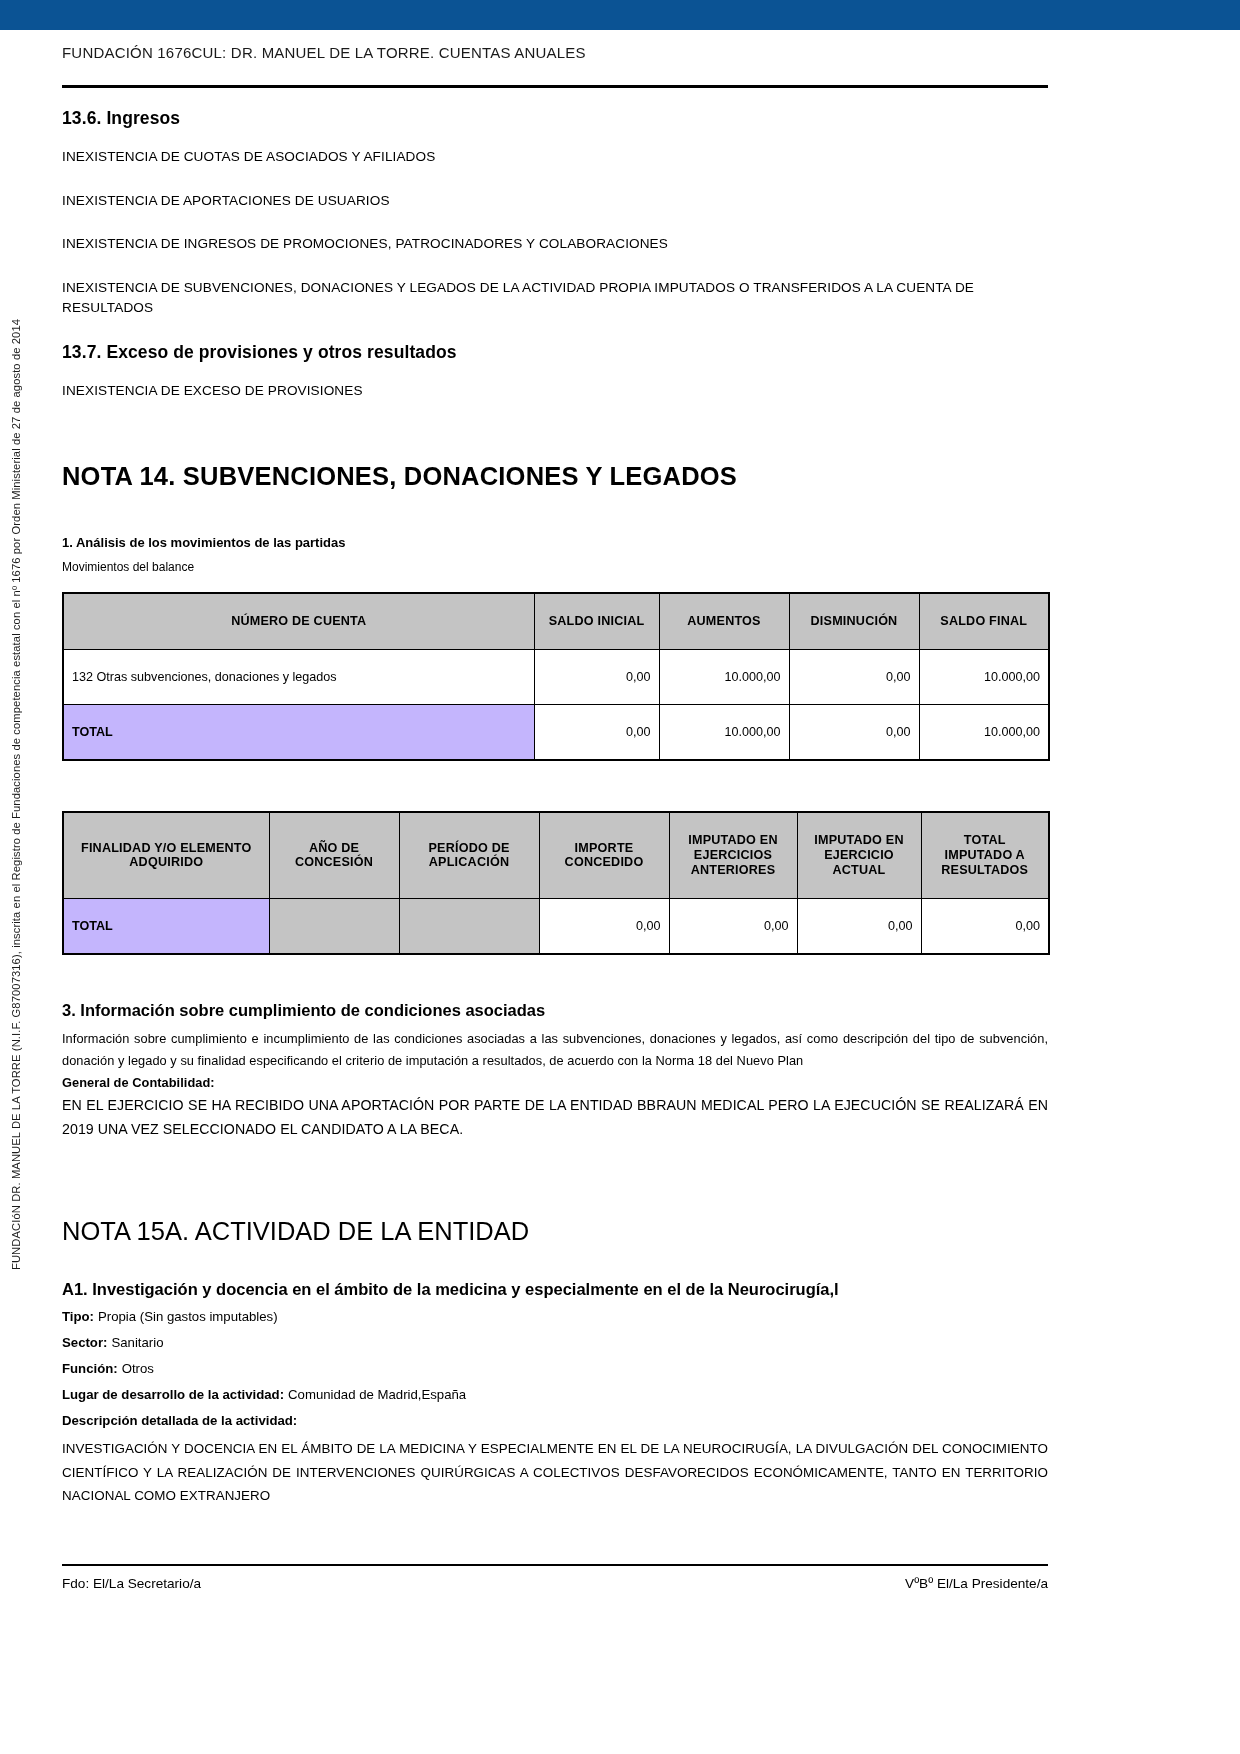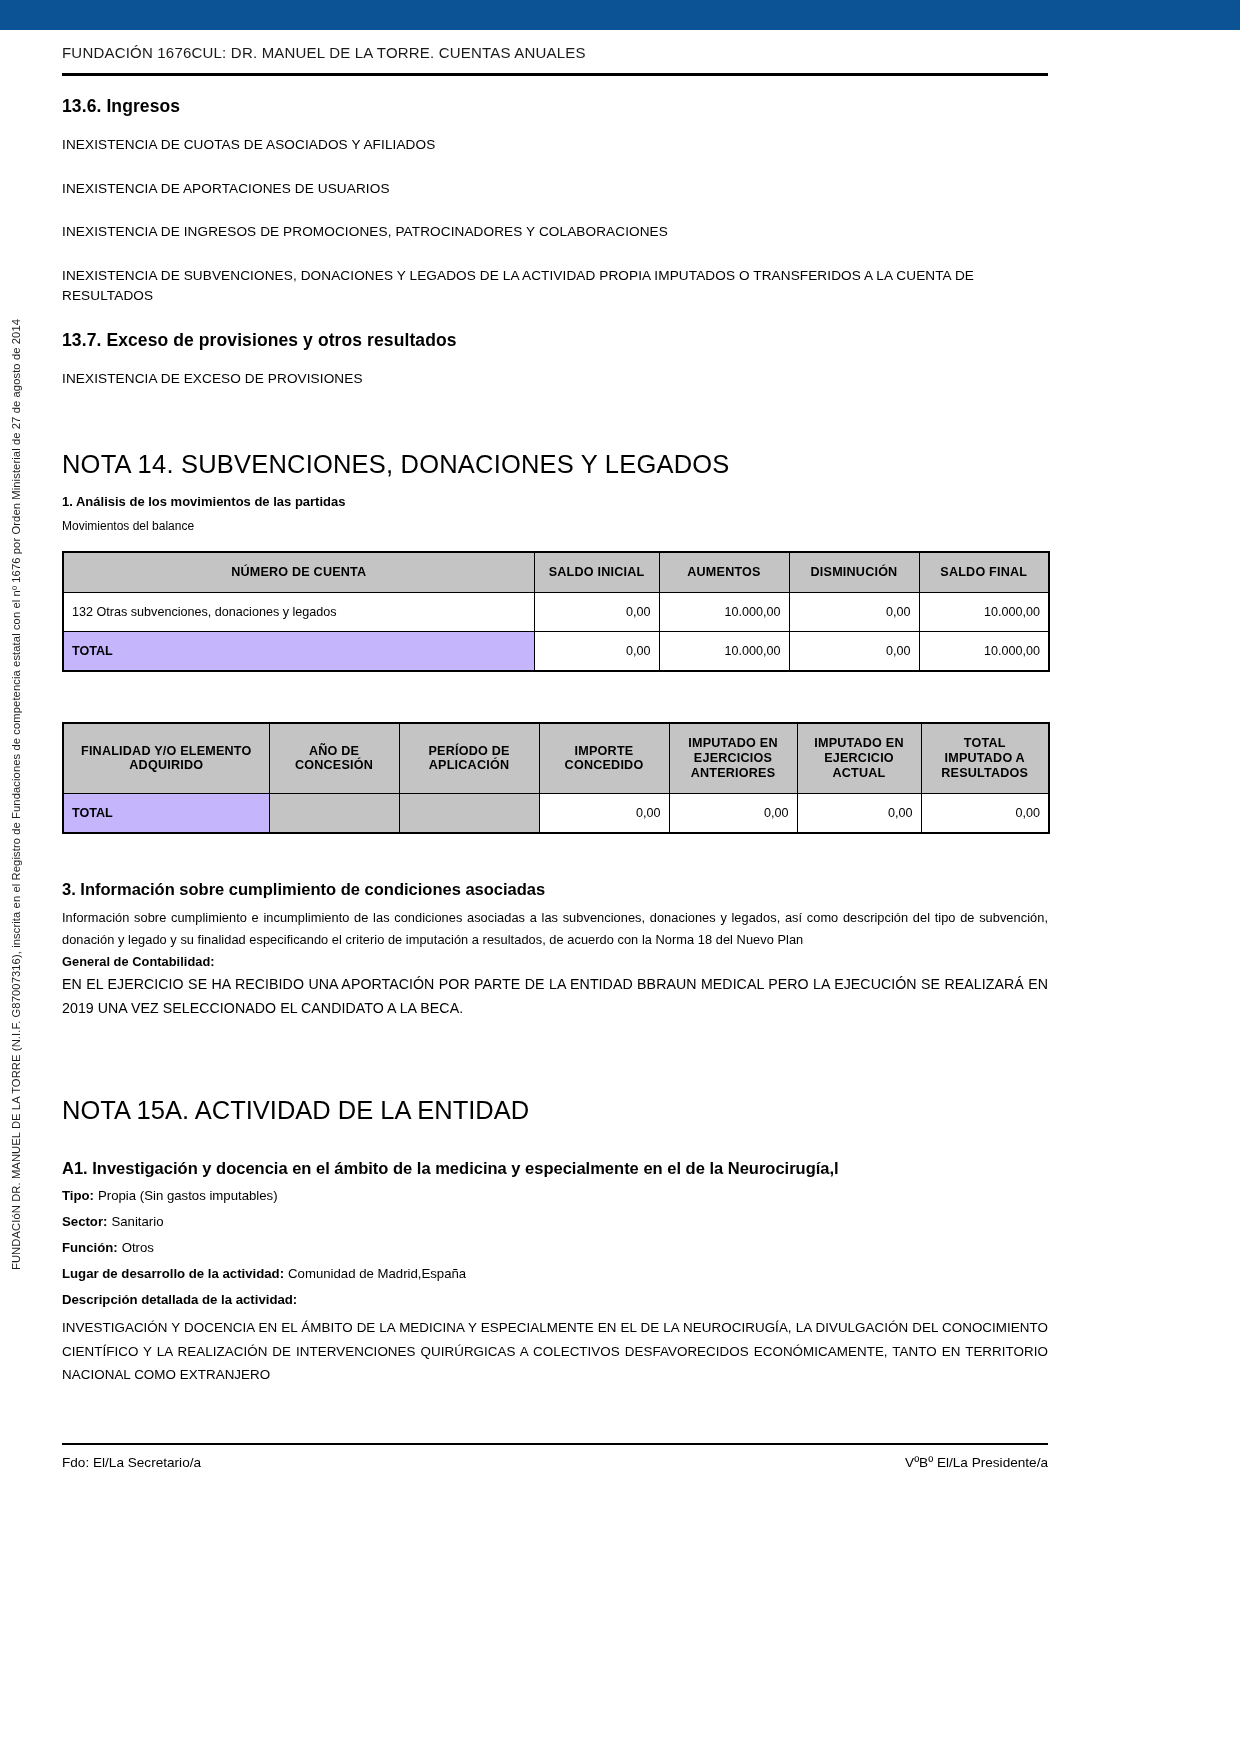--- a/index.html
+++ b/index.html
@@ -43,42 +43,42 @@
   .content {
     position: absolute;
     left: 62px;
     top: 44px;
     width: 986px;
   }
   .doc-header {
     font-size: 15px;
     letter-spacing: 0.2px;
     color: #1a1a1a;
-    padding-bottom: 12px;
+    padding-bottom: 24px;
   }
   .rule-thick {
     border-top: 3px solid #000;
     margin: 0 0 20px 0;
   }
   h3.sec {
     font-size: 17.5px;
     font-weight: bold;
     margin: 16px 0 18px 0;
     letter-spacing: 0.1px;
   }
   p.body-line {
     font-size: 13.6px;
     margin: 0 0 24px 0;
     line-height: 1.45;
     letter-spacing: 0.1px;
   }
   h2.nota {
     font-size: 25.5px;
-    font-weight: normal;
-    margin: 62px 0 15px 0;
+    font-weight: bold;
+    margin: 62px 0 44px 0;
     letter-spacing: 0.2px;
   }
   h4.subsec {
     font-size: 13px;
     font-weight: bold;
     margin: 0 0 10px 0;
   }
   .plain {
     font-size: 12px;
     margin: 0 0 18px 0;
@@ -86,21 +86,21 @@
   
   table.grid {
     border-collapse: collapse;
     width: 986px;
     table-layout: fixed;
     margin: 0 0 6px 0;
     border: 2px solid #000;
   }
   table.grid th, table.grid td {
     border: 1px solid #000;
-    padding: 12px 8px;
+    padding: 20px 8px;
     font-size: 12.6px;
     vertical-align: middle;
     margin-top: 32px;
   }
   table.grid th {
     background: #c4c4c4;
     font-weight: bold;
     text-align: center;
     letter-spacing: 0.2px;
     line-height: 1.18;

